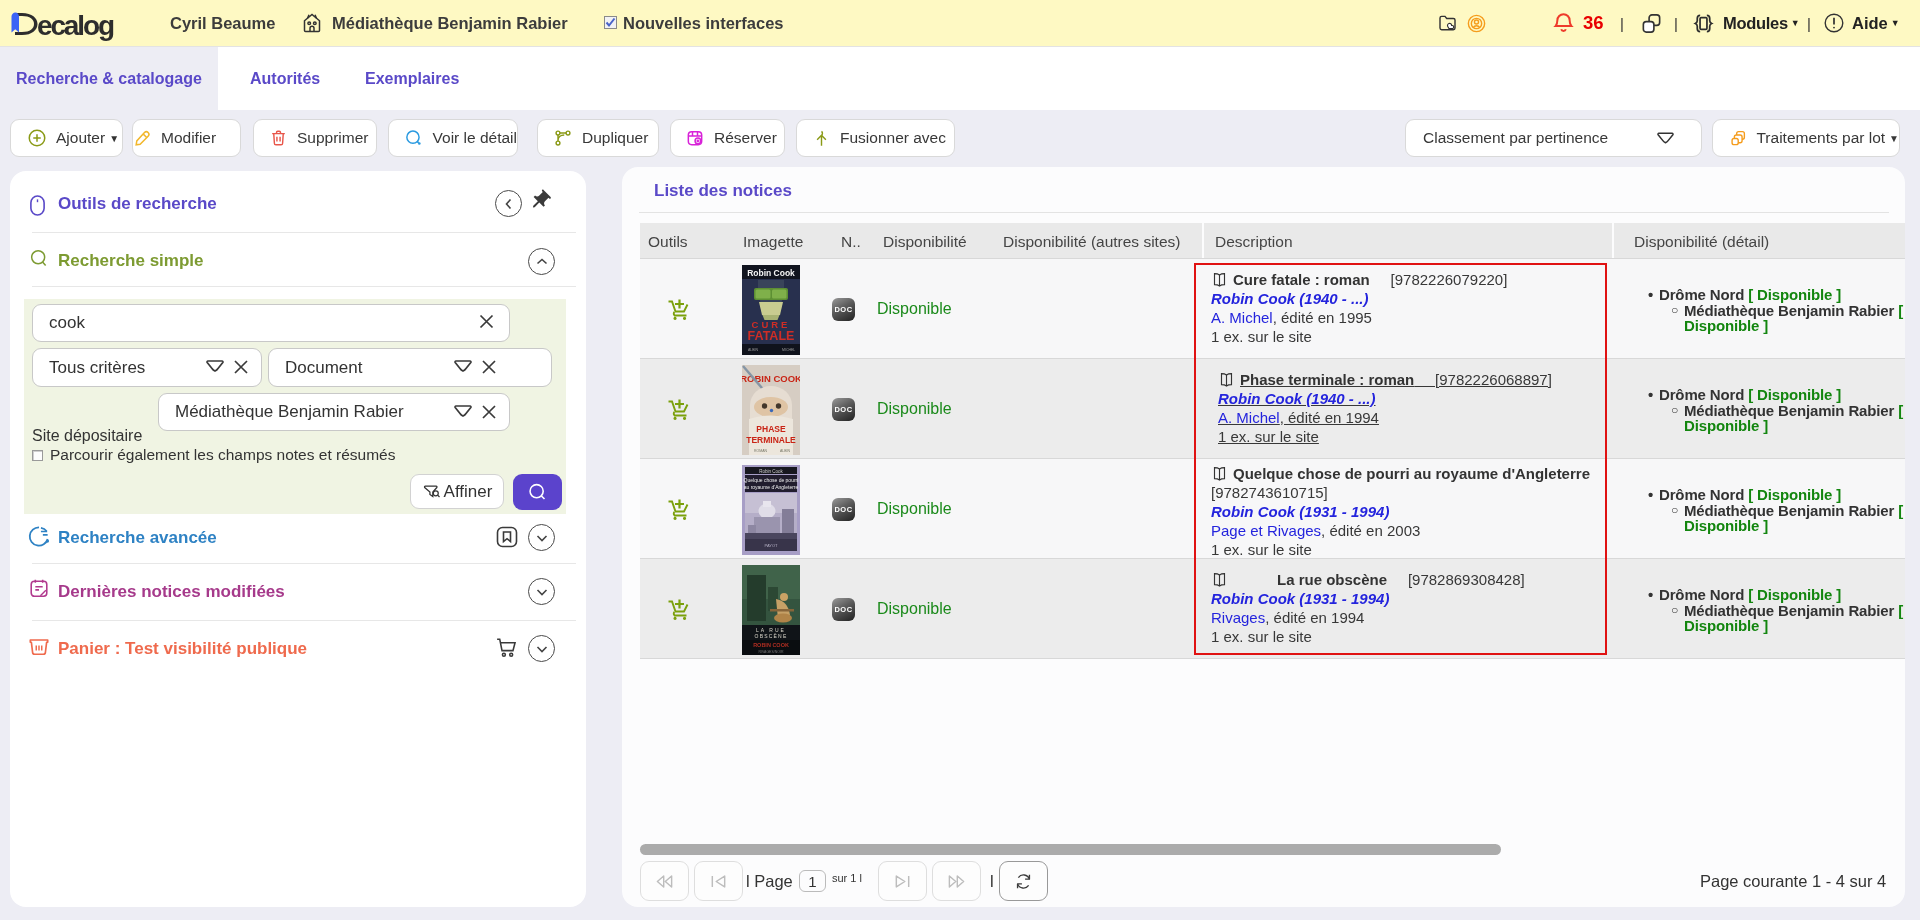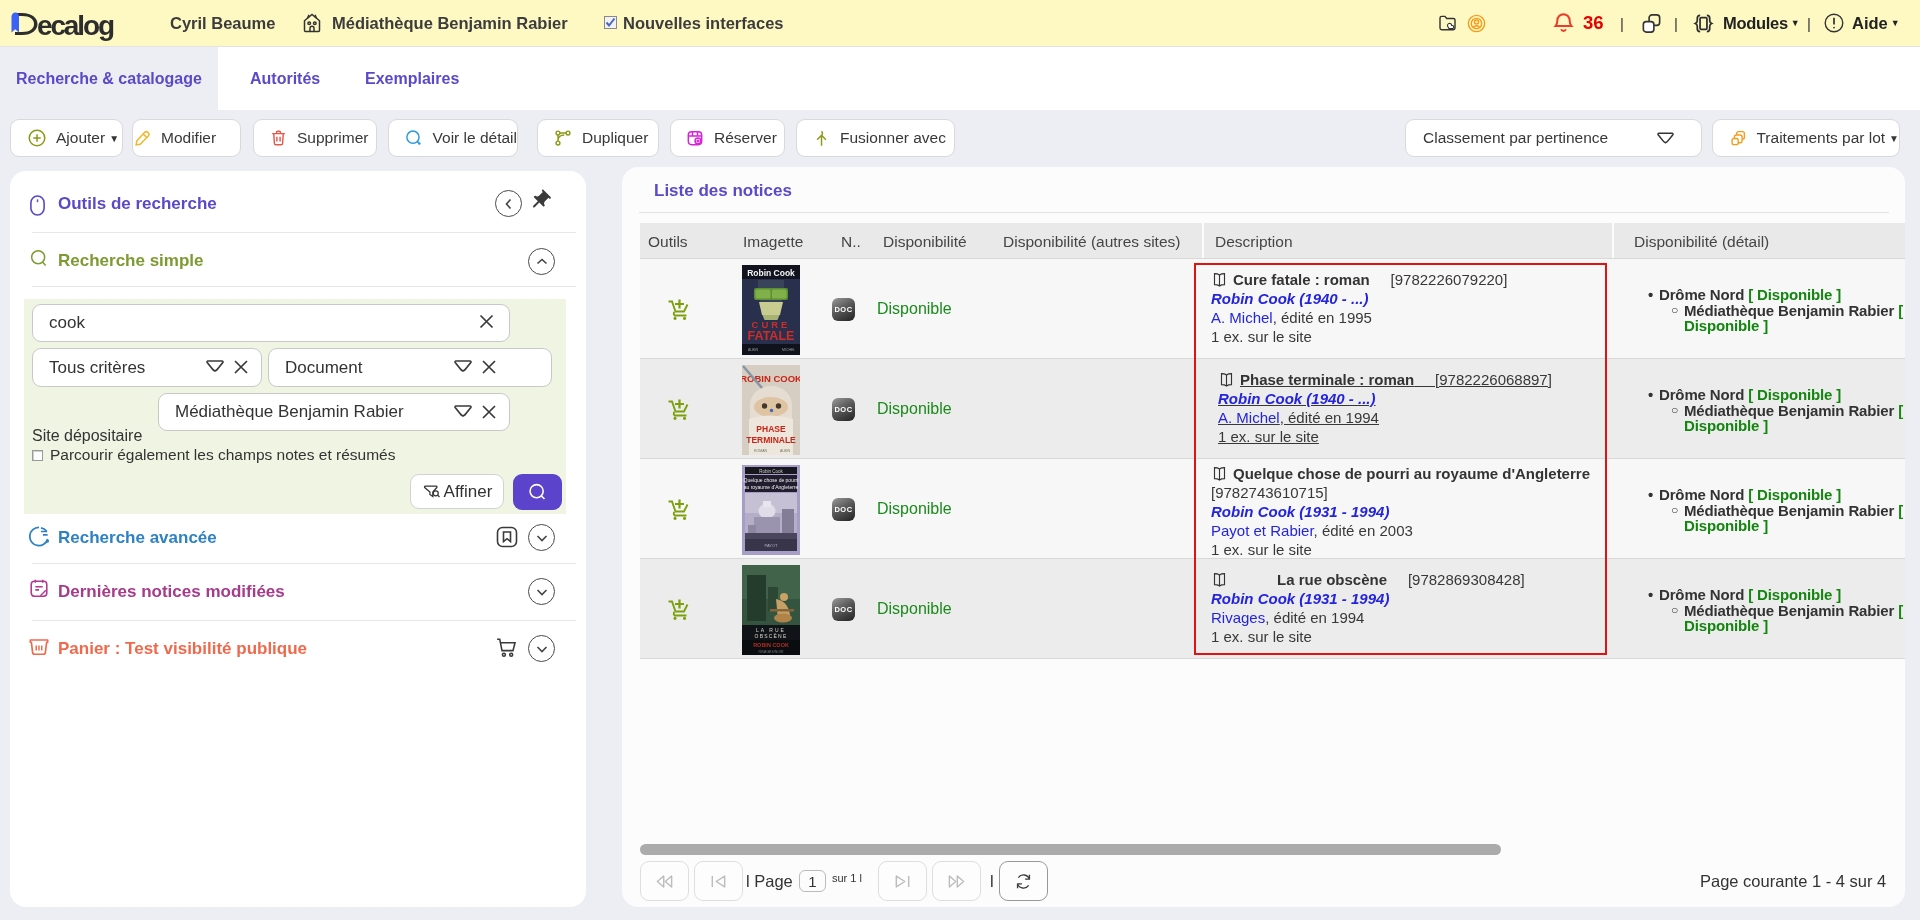--- a/index.html
+++ b/index.html
@@ -439,21 +439,21 @@
   </div>
   <div class="doc" style="left:210px; top:331px;">DOC</div>
   <div class="grntxt" style="left:255px; top:333px;">Disponible</div>
   <div class="desc" style="left:589px; top:297px;">
     <svg width="17" height="16" viewBox="0 0 24 24" fill="none" stroke="#333" stroke-width="1.7" style="vertical-align:-3px; margin-right:5px;">
         <path d="M12 4.5 C10 3 7.5 2.5 4.5 2.5 V19 c3 0 5.5.5 7.5 2 c2-1.5 4.5-2 7.5-2 V2.5 C16.5 2.5 14 3 12 4.5 Z"></path>
         <path d="M12 4.5 V21"></path>
       </svg><b style="color:#333;">Quelque chose de pourri au royaume d'Angleterre</b><br>
     [9782743610715]<br>
     <span class="auth">Robin Cook (1931 - 1994)</span><br>
-    <span class="lnk">Payot et Rabier</span>, édité en 2003<br>
+    <span class="lnk">Page et Rivages</span>, édité en 2003<br>
     1 ex. sur le site
   </div>
   <div class="det" style="left:1018px; top:320px;">
     <span style="position:absolute; left:8px;">•</span><span style="margin-left:19px;">Drôme Nord <span class="grn">[ Disponible ]</span></span><br>
     <span style="position:absolute; left:31px; font-size:12px;">○</span><span style="margin-left:44px; white-space:nowrap;">Médiathèque Benjamin Rabier <span class="grn">[</span></span><br>
     <span style="margin-left:44px;" class="grn">Disponible ]</span>
   </div>
 
   <div class="abs" style="left:45px; top:431px;"><svg width="24" height="24" viewBox="0 0 24 24" fill="none" stroke="#7ba00c" stroke-width="1.9">
         <path d="M1.5 3.5 H5 L8.5 13.5 H17 L20.5 6.5"></path>

